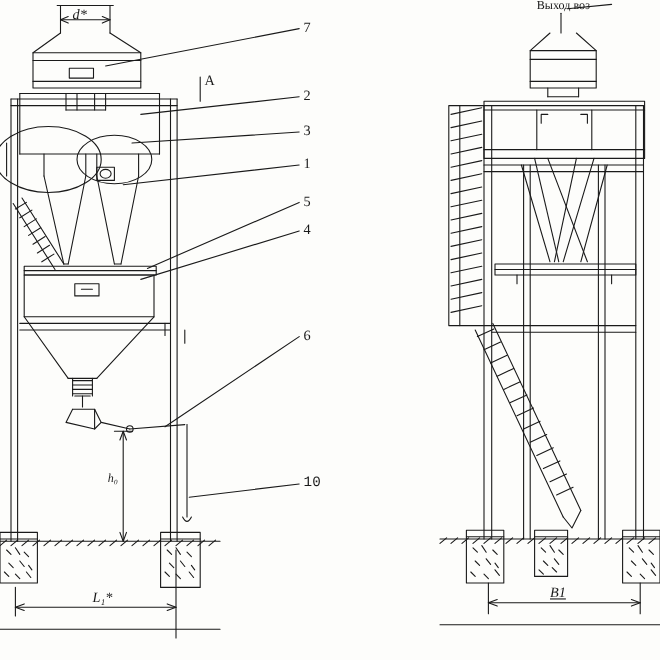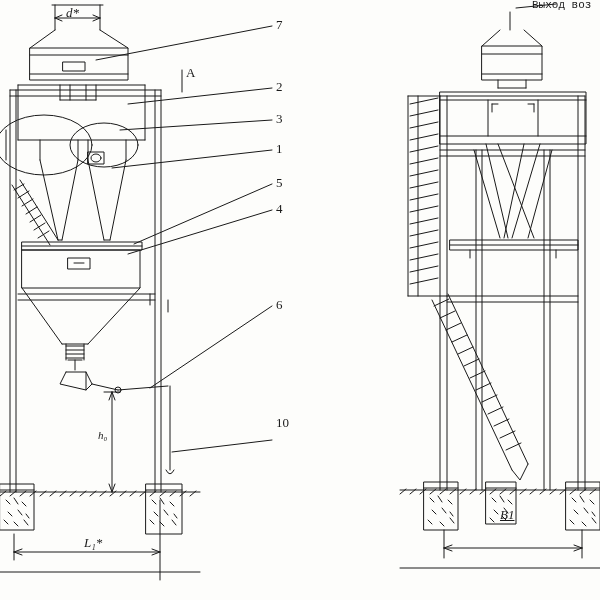--- a/index.html
+++ b/index.html
@@ -226,28 +226,28 @@
       <line x1="582" y1="530" x2="582" y2="558"></line>
       <line x1="400" y1="568" x2="600" y2="568"></line>
 
       <line x1="55" y1="18" x2="100" y2="18"></line>
       <path d="M55 18 l7 -3 M55 18 l7 3 M100 18 l-7 -3 M100 18 l-7 3"></path>
     </g>
   </svg>
 
   <div class="lbl ital" style="left:66px; top:6px;">d*</div>
   <div class="lbl" style="left:186px; top:66px;">A</div>
-  <div class="lbl small" style="left:532px; top:0px;font-family:Liberation Mono, monospace;">Выход воз</div>
+  <div class="lbl small" style="left:488px; top:0px;">Выход воз</div>
 
   <div class="lbl" style="left:276px; top:18px;">7</div>
   <div class="lbl" style="left:276px; top:80px;">2</div>
   <div class="lbl" style="left:276px; top:112px;">3</div>
   <div class="lbl" style="left:276px; top:142px;">1</div>
   <div class="lbl" style="left:276px; top:176px;">5</div>
   <div class="lbl" style="left:276px; top:202px;">4</div>
   <div class="lbl" style="left:276px; top:298px;">6</div>
-  <div class="lbl" style="left:276px; top:416px;">10</div>
+  <div class="lbl" style="left:276px; top:432px;font-family:Liberation Mono, monospace;">10</div>
 
   <div class="lbl small ital" style="left:98px; top:430px;text-align:center;">h₀</div>
   <div class="lbl ital" style="left:84px; top:536px;">L₁*</div>
-  <div class="lbl ital" style="left:500px; top:508px;text-decoration:underline;">B1</div>
+  <div class="lbl ital" style="left:500px; top:532px;text-decoration:underline;">B1</div>
 
 </div>
 
 </body></html>

